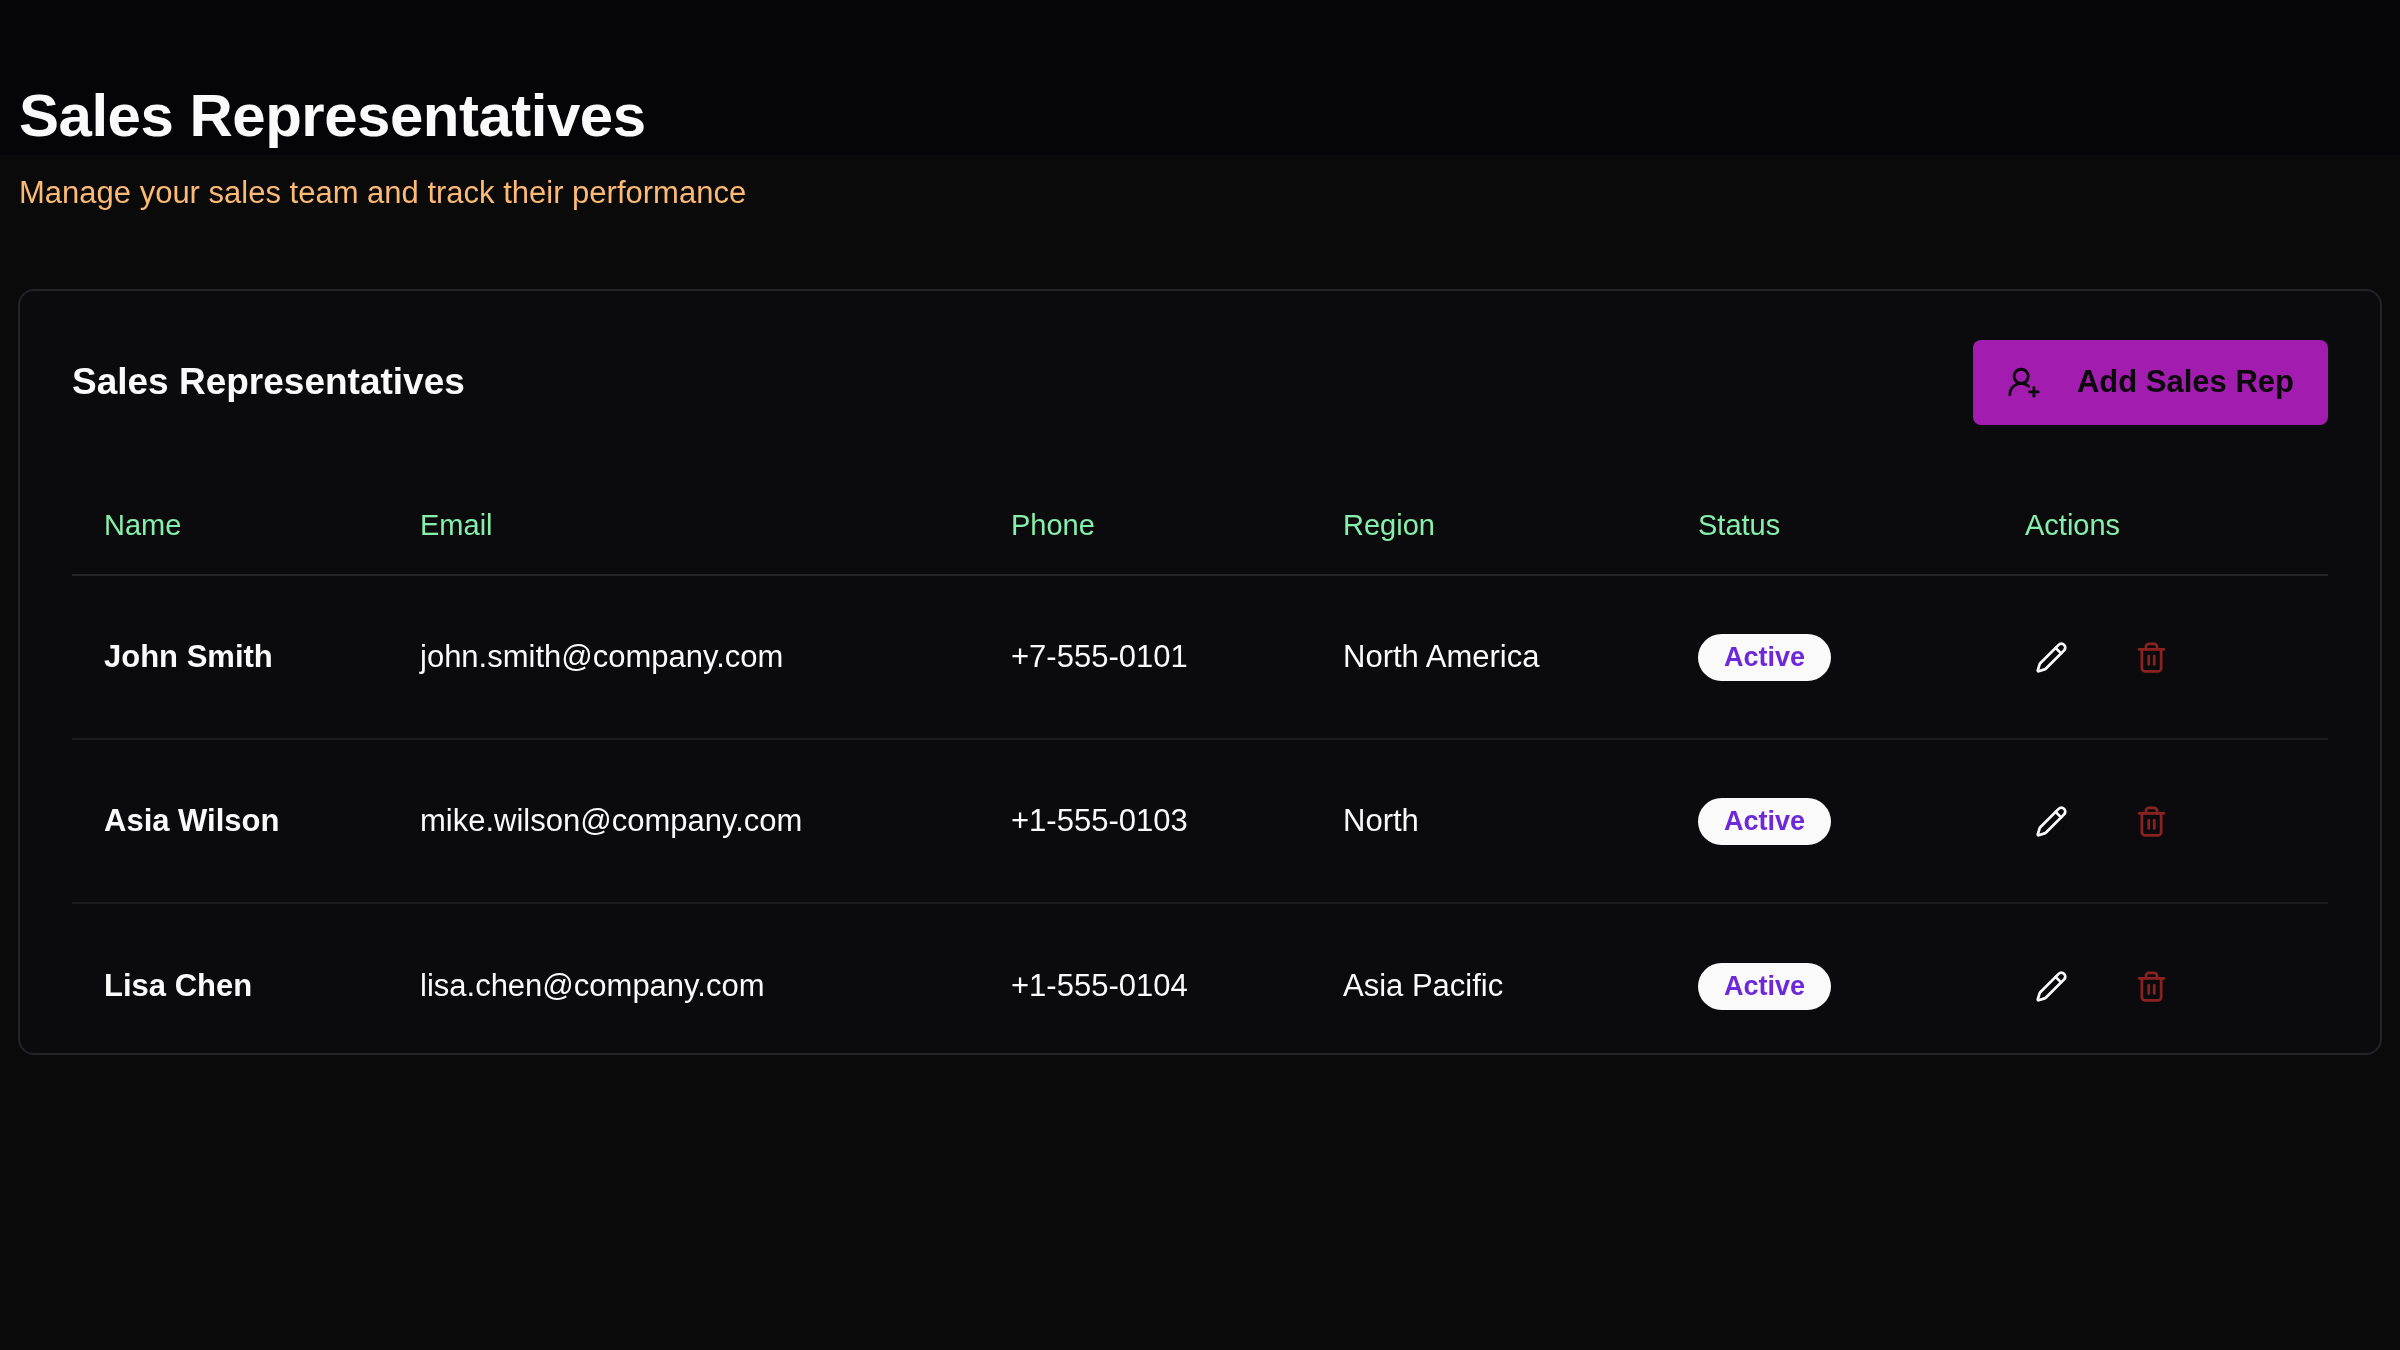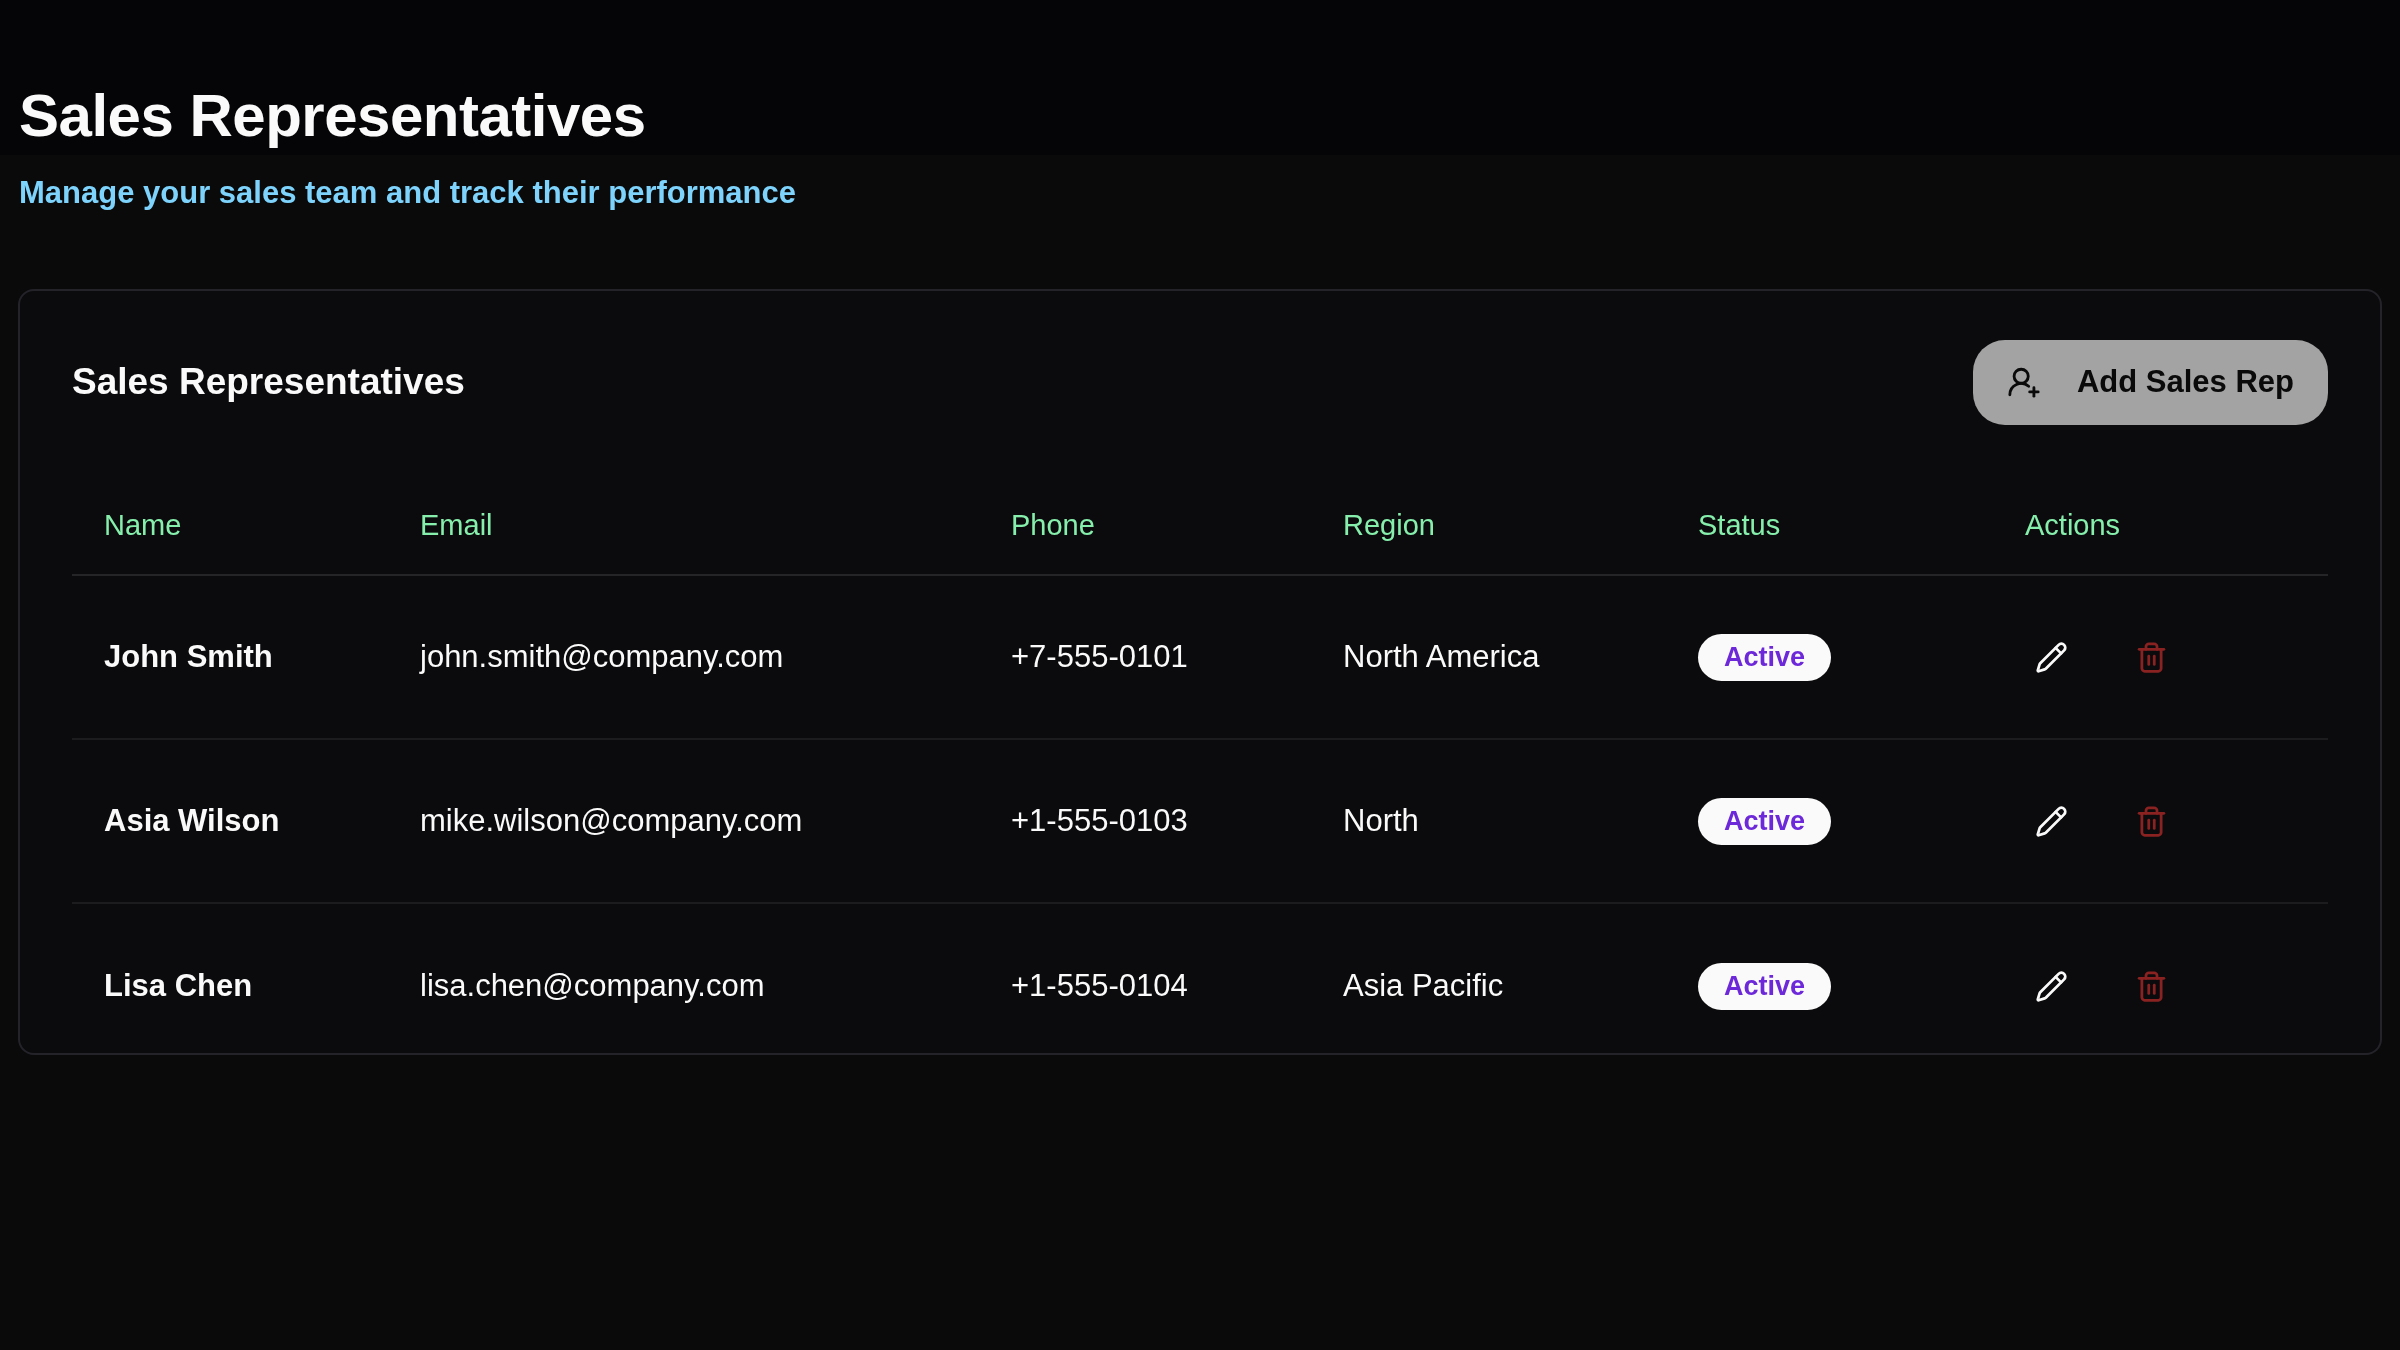--- a/index.html
+++ b/index.html
@@ -18,41 +18,41 @@
   .page {
     position: absolute; left: 0; top: 0; width: 100%; height: 100%;
     padding: 80px 18px 0 18px;
   }
   .page-title {
     font-size: 60px; font-weight: 700; letter-spacing: -0.5px;
     color: #fafafa; line-height: 1.2; padding-left: 1px;
   }
   .page-subtitle {
     margin-top: 21px;
-    font-size: 31px; font-weight: 700; color: #7dd3fc; line-height: 1.3;
+    font-size: 31px; font-weight: 400; color: #fdba74; line-height: 1.3;
     padding-left: 1px;
   }
   .card {
     margin-top: 76px;
     width: 2364px; height: 766px;
     background: #0b0b0d;
     border: 2px solid #232329;
     border-radius: 16px;
     padding: 0 52px;
   }
   .card-header {
     margin-top: 48px; height: 86px;
     display: flex; align-items: center; justify-content: space-between;
   }
   .card-title { font-size: 37px; font-weight: 700; color: #fafafa; }
   .add-btn {
     height: 85px; padding: 0 34px;
     display: inline-flex; align-items: center; gap: 36px;
-    background: #a3a3a3; color: #0a0a0b;
-    border: none; border-radius: 32px;
+    background: #a21caf; color: #0a0a0b;
+    border: none; border-radius: 8px;
     font-family: inherit; font-size: 31px; font-weight: 600;
     cursor: pointer;
   }
   .add-btn svg { flex: 0 0 auto; }
   .table { margin-top: 51px; }
   .thead, .trow {
     display: grid;
     grid-template-columns: 316px 591px 332px 355px 327px 339px;
     align-items: center;
   }

